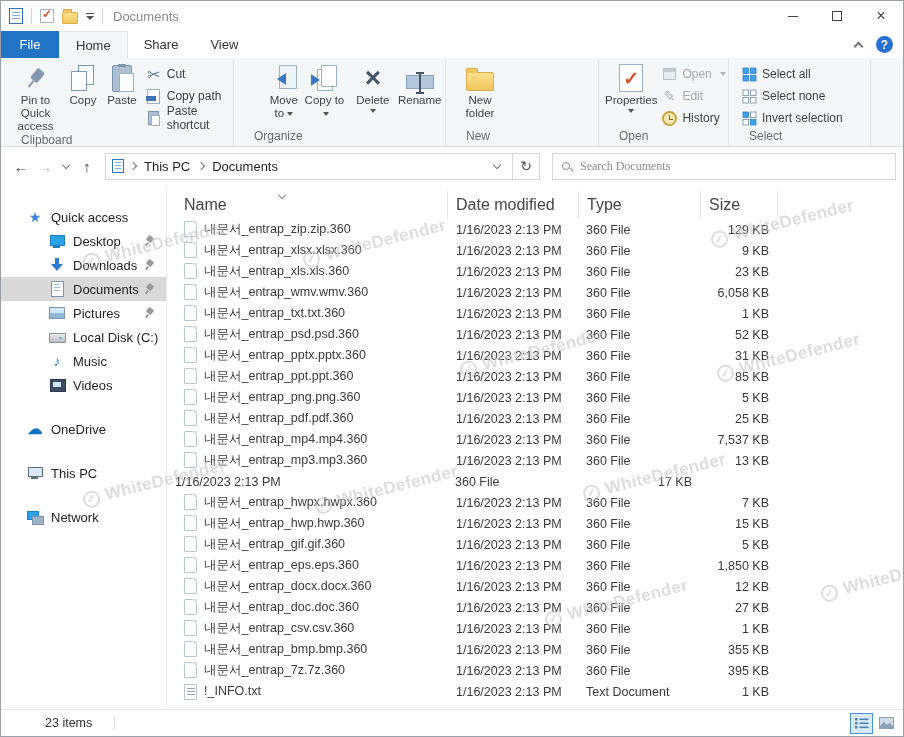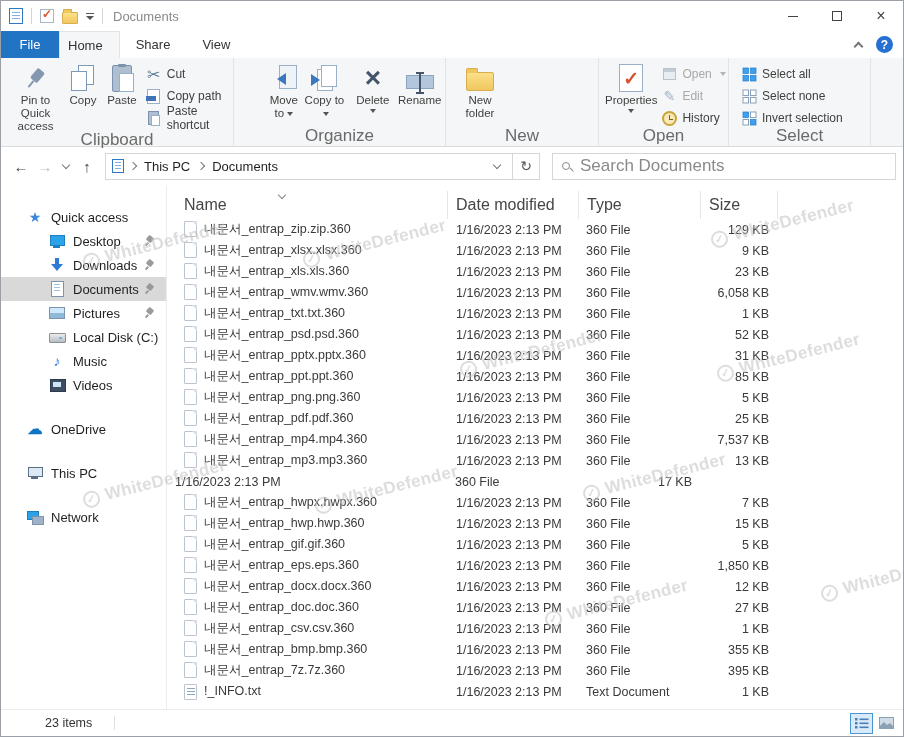--- a/index.html
+++ b/index.html
@@ -24,30 +24,30 @@
   .caption-btns{margin-left:auto;display:flex;height:30px;}
   .cap{width:44px;display:flex;align-items:center;justify-content:center;color:#444;font-size:14px;}
   .cap .min{display:block;width:10px;height:1px;background:#444;}
   .cap .max{display:block;width:10px;height:10px;border:1px solid #444;}
   .cap .cls{font-size:16px;line-height:16px;}
 
   
   .tabs{height:27px;display:flex;align-items:stretch;background:#fff;}
   .tab-file{width:58px;background:#2173c4;color:#fff;display:flex;align-items:center;justify-content:center;font-size:13px;}
   .tab{padding:0 16px;display:flex;align-items:center;font-size:13px;color:#333;}
-  .tab.active{background:#f5f6f7;border:1px solid #e3e3e3;border-bottom:none;padding-left:8px;}
+  .tab.active{background:#f5f6f7;border:1px solid #e3e3e3;border-bottom:none;}
   .ribbon-ctl{margin-left:auto;display:flex;align-items:center;gap:14px;padding-right:10px;}
   .chev-up{width:7px;height:7px;border-left:2px solid #777;border-top:2px solid #777;transform:rotate(45deg);margin-top:4px;}
   .help-btn{width:17px;height:17px;border-radius:50%;background:#2670d3;color:#fff;font-size:12px;font-weight:bold;display:flex;align-items:center;justify-content:center;}
 
   
   .ribbon{height:89px;background:#f5f6f7;border-bottom:1px solid #dadbdc;display:flex;}
   .rgroup{position:relative;border-right:1px solid #e2e3e4;display:flex;flex-direction:column;}
   .rg-content{flex:1;display:flex;align-items:flex-start;padding-top:3px;}
-  .rg-label{height:17px;text-align:center;font-size:17px;color:#6a6a6a;line-height:14px;}
+  .rg-label{height:17px;text-align:left;font-size:12px;color:#6a6a6a;line-height:14px;margin-left:20px;}
   .rbig{display:flex;flex-direction:column;align-items:center;padding-top:1px;}
   .rbig .ric{height:32px;display:flex;align-items:center;justify-content:center;}
   .rbig .rlbl{font-size:11.5px;line-height:13px;color:#3f3f3f;text-align:center;}
   .rcol{display:flex;flex-direction:column;padding-top:2px;}
   .rsm{height:22px;display:flex;align-items:center;gap:5px;font-size:12px;color:#3f3f3f;padding:0 4px;}
   .rsm .sic{width:16px;height:16px;position:relative;display:flex;align-items:center;justify-content:center;flex:none;}
   .caret{display:inline-block;border-left:3.5px solid transparent;border-right:3.5px solid transparent;border-top:4px solid #555;margin-left:3px;vertical-align:middle;}
   .caret-below{border-left:3.5px solid transparent;border-right:3.5px solid transparent;border-top:4px solid #555;margin-top:2px;}
   .disabled,.disabled .rlbl{color:#a8a8a8 !important;}
   .disabled .caret{border-top-color:#b5b5b5;}
@@ -99,21 +99,21 @@
   .addr{width:408px;height:27px;border:1px solid #d6d6d6;display:flex;align-items:center;padding:0 6px;margin-left:6px;}
   .i-doc-addr{width:12px;height:14px;background:#fff;border:1px solid #2e77c5;position:relative;flex:none;}
   .i-doc-addr::before{content:"";position:absolute;left:2px;top:2px;width:6px;height:8px;background:repeating-linear-gradient(to bottom,#7fb2e0 0 1px,transparent 1px 3px);}
   .crumb{font-size:13px;color:#1f1f1f;display:flex;align-items:center;padding:0 2px;}
   .crumb::before{content:"";width:5px;height:5px;border-right:1.3px solid #777;border-top:1.3px solid #777;transform:rotate(45deg);margin:0 8px 0 4px;}
   .addr-sp{flex:1;}
   .refresh-btn{width:28px;height:27px;border:1px solid #d6d6d6;margin-left:-1px;display:flex;align-items:center;justify-content:center;font-size:14px;color:#555;}
   .search{width:344px;height:27px;border:1px solid #d6d6d6;margin-left:12px;display:flex;align-items:center;padding-left:9px;gap:8px;}
   .mag{width:8px;height:8px;border:1.4px solid #8a8a8a;border-radius:50%;position:relative;flex:none;}
   .mag::after{content:"";position:absolute;left:6px;top:6px;width:5px;height:1.4px;background:#8a8a8a;transform:rotate(45deg);}
-  .search input{border:none;outline:none;font-size:17px;color:#333;width:280px;font-family:Liberation Sans, sans-serif;background:transparent;}
+  .search input{border:none;outline:none;font-size:12px;color:#333;width:280px;font-family:Liberation Serif, serif;background:transparent;}
   .search input::placeholder{color:#8a8a8a;}
 
   
   .main{position:absolute;top:184px;bottom:27px;left:0;right:0;display:flex;overflow:hidden;}
   .sidebar{width:166px;border-right:1px solid #ededed;padding-top:20px;flex:none;}
   .sb-item{height:24px;display:flex;align-items:center;position:relative;font-size:13px;color:#1f1f1f;}
   .sb-item.lv0{padding-left:26px;}
   .sb-item.lv1{padding-left:48px;}
   .sb-item.gap{margin-top:20px;}
   .sb-item.selected{background:#d9d9d9;}

